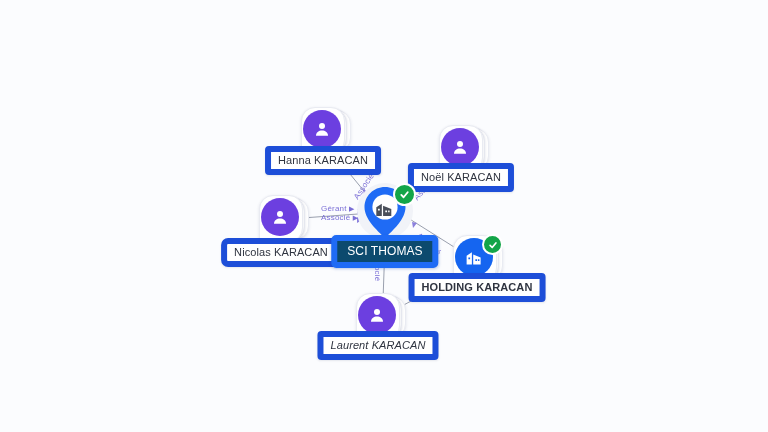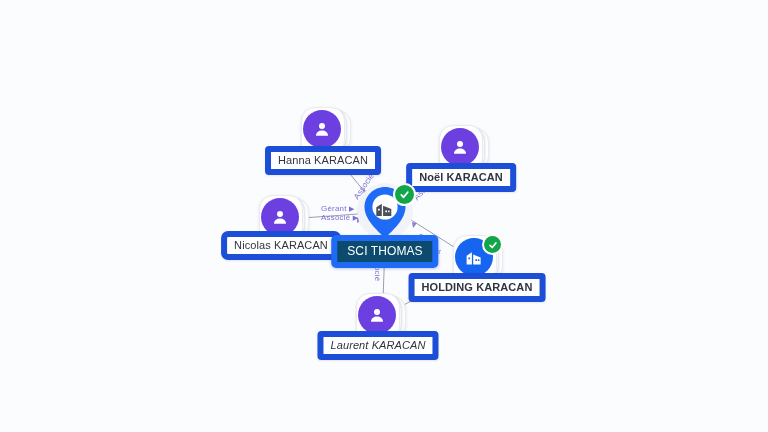--- a/index.html
+++ b/index.html
@@ -236,38 +236,38 @@
         <div class="card card-1"></div>
         <div class="avatar">
           <svg width="20" height="20" viewBox="0 0 24 24" fill="#ffffff">
             <circle cx="12" cy="8.5" r="3.6"></circle>
             <path d="M4.8 20c0-4 3.4-6.3 7.2-6.3S19.2 16 19.2 20z"></path>
           </svg>
         </div>
       </div>
     </div>
   </div>
-  <div class="node-label" style="left:461px; top:163px;font-weight:bold;">Noël KARACAN</div>
+  <div class="node-label" style="left:461px; top:163px;">Noël KARACAN</div>
 
   <div class="node" style="left:282px; top:218px;">
     <div class="node-visual">
       <div class="stack">
         <div class="card card-3"></div>
         <div class="card card-2"></div>
         <div class="card card-1"></div>
         <div class="avatar">
           <svg width="20" height="20" viewBox="0 0 24 24" fill="#ffffff">
             <circle cx="12" cy="8.5" r="3.6"></circle>
             <path d="M4.8 20c0-4 3.4-6.3 7.2-6.3S19.2 16 19.2 20z"></path>
           </svg>
         </div>
       </div>
     </div>
   </div>
-  <div class="node-label" style="left:281px; top:231px;border-radius:7px;">Nicolas KARACAN</div>
+  <div class="node-label" style="left:281px; top:238px;border-radius:7px;">Nicolas KARACAN</div>
 
   <div class="node" style="left:476px; top:258px;">
     <div class="node-visual">
       <div class="stack">
         <div class="card card-3"></div>
         <div class="card card-2"></div>
         <div class="card card-1"></div>
         <div class="avatar company">
           <svg width="21" height="21" viewBox="0 0 24 24" fill="#ffffff">
             <path d="M3 20V10l6-4v14z"></path>

